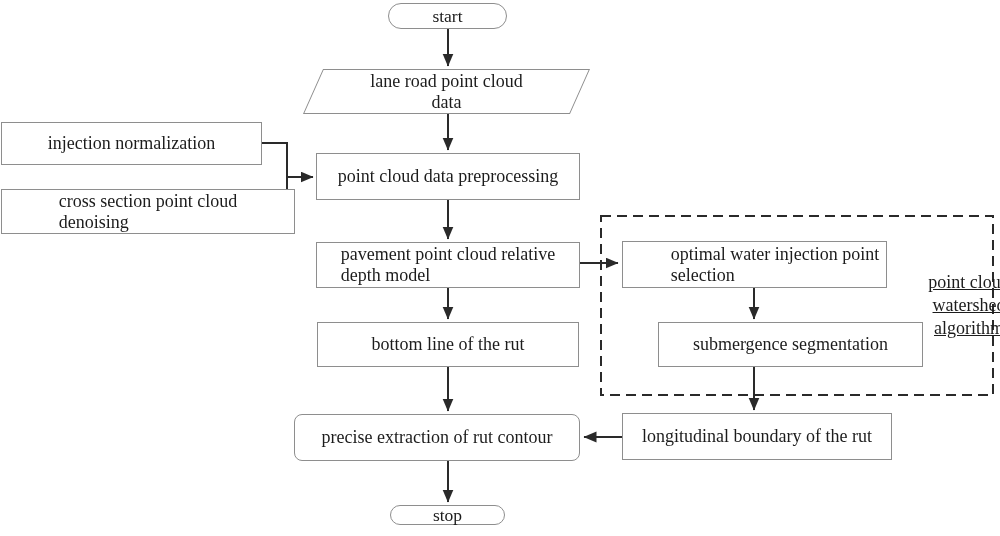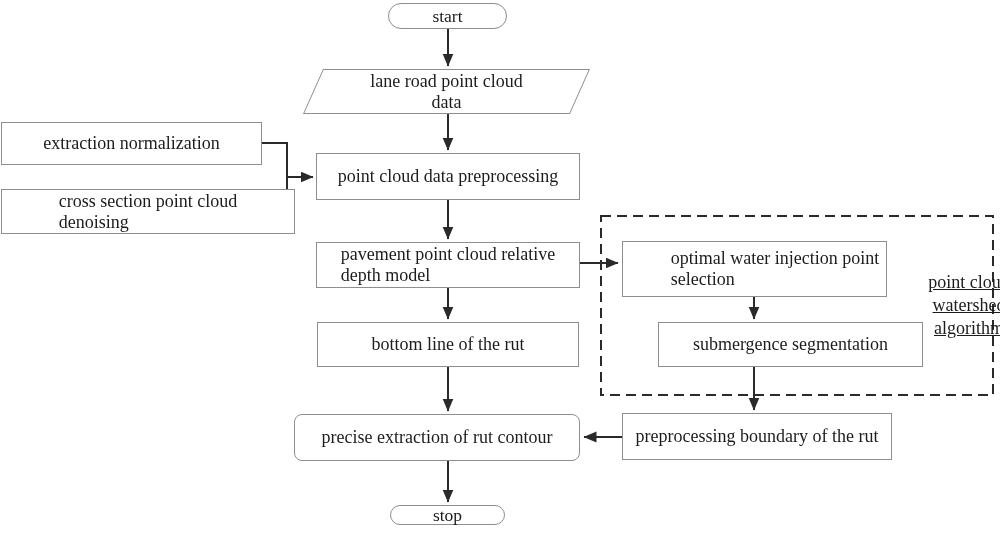--- a/index.html
+++ b/index.html
@@ -102,40 +102,40 @@
   </svg>
 
   <div class="node stadium" style="left:388px; top:3px; width:119px; height:26px;">start</div>
 
   <div class="para-wrap" style="left:313px; top:69px; width:267px; height:45px;">
     <div class="para-bg"></div>
     <div class="para-label">lane road point cloud
 data</div>
   </div>
 
-  <div class="node" style="left:1px; top:122px; width:261px; height:43px;">extraction normalization</div>
+  <div class="node" style="left:1px; top:122px; width:261px; height:43px;">injection normalization</div>
 
   <div class="node" style="left:1px; top:189px; width:294px; height:45px;">cross section point cloud
 denoising</div>
 
   <div class="node" style="left:316px; top:242px; width:264px; height:46px;">pavement point cloud relative
 depth model</div>
 
   <div class="node" style="left:316px; top:153px; width:264px; height:47px;">point cloud data preprocessing</div>
 
-  <div class="node" style="left:622px; top:241px; width:265px; height:56px;padding-left:41px;">optimal water injection point
+  <div class="node" style="left:622px; top:241px; width:265px; height:47px;padding-left:41px;">optimal water injection point
 selection</div>
 
   <div class="node" style="left:658px; top:322px; width:265px; height:45px;">submergence segmentation</div>
 
   <div class="float-label" style="left:916px; top:271px; width:106px;text-decoration:underline;">point cloud
 watershed
 algorithm</div>
 
   <div class="node" style="left:317px; top:322px; width:262px; height:45px;">bottom line of the rut</div>
 
   <div class="node" style="left:294px; top:414px; width:286px; height:47px;border-radius:8px;">precise extraction of rut contour</div>
 
-  <div class="node" style="left:622px; top:413px; width:270px; height:47px;">preprocessing boundary of the rut</div>
+  <div class="node" style="left:622px; top:413px; width:270px; height:47px;">longitudinal boundary of the rut</div>
 
   <div class="node stadium" style="left:390px; top:505px; width:115px; height:20px;">stop</div>
 
 </div>
 
 </body></html>

